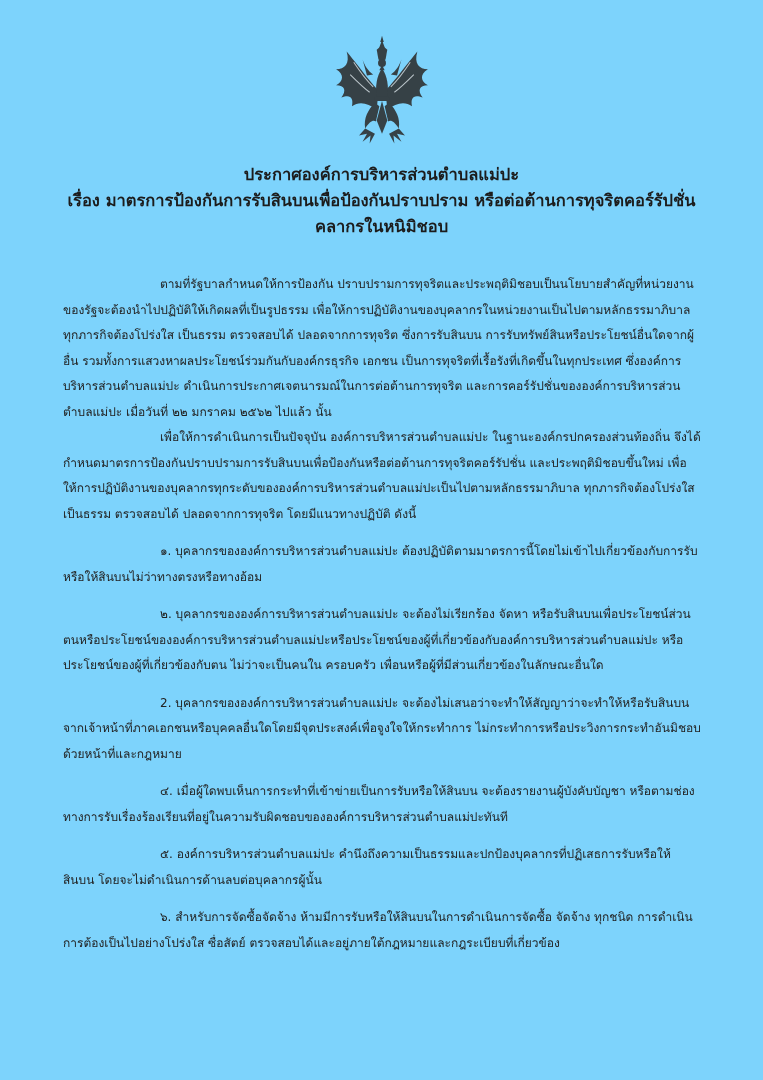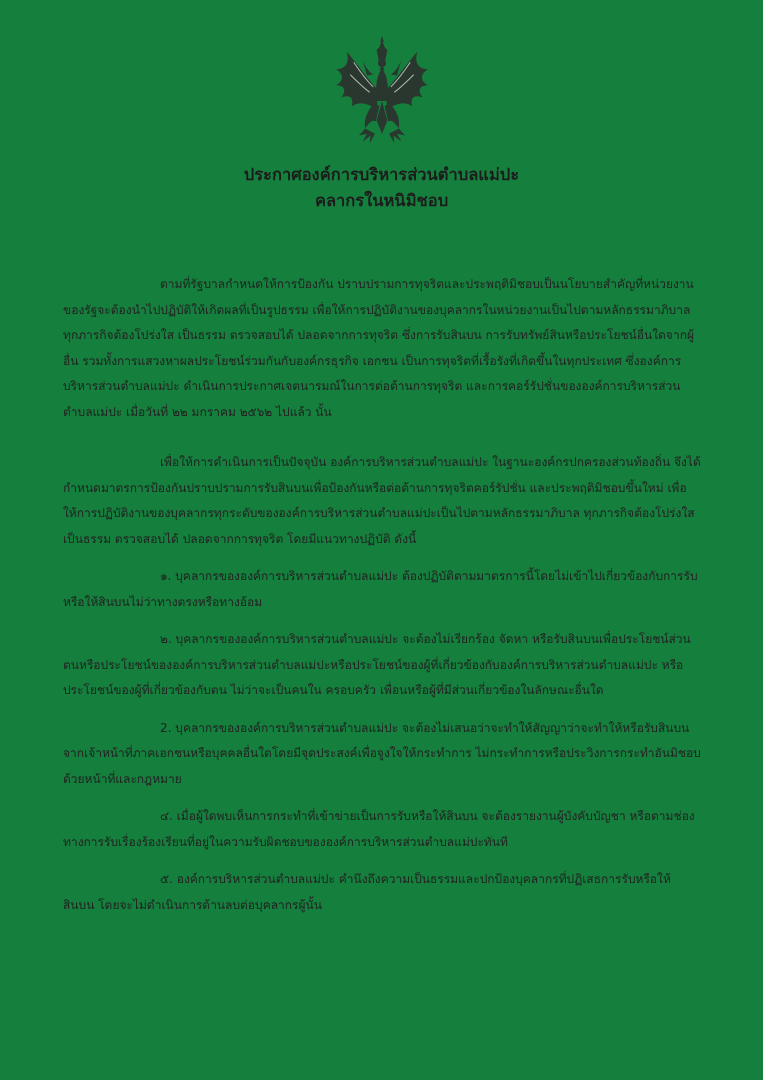--- a/index.html
+++ b/index.html
@@ -6,21 +6,21 @@
   html, body { background: #ffffff; }
   body {
     font-family: "DejaVu Sans", "Liberation Sans", sans-serif;
     color: #1f1f1f;
   }
   .page {
     position: relative;
     width: 763px;
     height: 1080px;
     margin: 0 auto;
-    background: #15803d;
+    background: #7dd3fc;
     overflow: hidden;
   }
   .emblem {
     position: absolute;
     top: 32px;
     left: 50%;
     transform: translateX(-50%);
     width: 106px;
     height: 124px;
     opacity: 0.88;
@@ -44,21 +44,20 @@
     width: 639px;
     font-size: 12px;
     line-height: 25.5px;
     color: #222222;
     text-align: left;
   }
   .para {
     text-indent: 97px;
   }
   .para.gap-before {
-    margin-top: 25px;
   }
   .items .para { margin-top: 12px; }
 </style>
 </head>
 <body>
 
 <div class="page">
 
   <div class="emblem">
     <svg viewBox="0 0 120 132" xmlns="http://www.w3.org/2000/svg">
@@ -84,28 +83,30 @@
         <path d="M50 58 C42 50 36 42 28 30"></path>
         <path d="M70 58 C78 50 84 42 92 30"></path>
         <path d="M46 64 C38 58 32 52 24 44"></path>
         <path d="M74 64 C82 58 88 52 96 44"></path>
       </g>
     </svg>
   </div>
 
   <div class="title-block">
     <div>ประกาศองค์การบริหารส่วนตำบลแม่ปะ</div>
+    <div>เรื่อง มาตรการป้องกันการรับสินบนเพื่อป้องกันปราบปราม หรือต่อต้านการทุจริตคอร์รัปชั่น</div>
     <div>คลากรในหนิมิชอบ</div>
   </div>
 
   <div class="doc-body">
     <p class="para">ตามที่รัฐบาลกำหนดให้การป้องกัน ปราบปรามการทุจริตและประพฤติมิชอบเป็นนโยบายสำคัญที่หน่วยงานของรัฐจะต้องนำไปปฏิบัติให้เกิดผลที่เป็นรูปธรรม เพื่อให้การปฏิบัติงานของบุคลากรในหน่วยงานเป็นไปตามหลักธรรมาภิบาล ทุกภารกิจต้องโปร่งใส เป็นธรรม ตรวจสอบได้ ปลอดจากการทุจริต ซึ่งการรับสินบน การรับทรัพย์สินหรือประโยชน์อื่นใดจากผู้อื่น รวมทั้งการแสวงหาผลประโยชน์ร่วมกันกับองค์กรธุรกิจ เอกชน เป็นการทุจริตที่เรื้อรังที่เกิดขึ้นในทุกประเทศ ซึ่งองค์การบริหารส่วนตำบลแม่ปะ ดำเนินการประกาศเจตนารมณ์ในการต่อต้านการทุจริต และการคอร์รัปชั่นขององค์การบริหารส่วนตำบลแม่ปะ เมื่อวันที่ ๒๒ มกราคม ๒๕๖๒ ไปแล้ว นั้น</p>
     <p class="para gap-before">เพื่อให้การดำเนินการเป็นปัจจุบัน องค์การบริหารส่วนตำบลแม่ปะ ในฐานะองค์กรปกครองส่วนท้องถิ่น จึงได้กำหนดมาตรการป้องกันปราบปรามการรับสินบนเพื่อป้องกันหรือต่อต้านการทุจริตคอร์รัปชั่น และประพฤติมิชอบขึ้นใหม่ เพื่อให้การปฏิบัติงานของบุคลากรทุกระดับขององค์การบริหารส่วนตำบลแม่ปะเป็นไปตามหลักธรรมาภิบาล ทุกภารกิจต้องโปร่งใส เป็นธรรม ตรวจสอบได้ ปลอดจากการทุจริต โดยมีแนวทางปฏิบัติ ดังนี้</p>
     <div class="items">
       <p class="para">๑. บุคลากรขององค์การบริหารส่วนตำบลแม่ปะ ต้องปฏิบัติตามมาตรการนี้โดยไม่เข้าไปเกี่ยวข้องกับการรับหรือให้สินบนไม่ว่าทางตรงหรือทางอ้อม</p>
       <p class="para">๒. บุคลากรขององค์การบริหารส่วนตำบลแม่ปะ จะต้องไม่เรียกร้อง จัดหา หรือรับสินบนเพื่อประโยชน์ส่วนตนหรือประโยชน์ขององค์การบริหารส่วนตำบลแม่ปะหรือประโยชน์ของผู้ที่เกี่ยวข้องกับองค์การบริหารส่วนตำบลแม่ปะ หรือประโยชน์ของผู้ที่เกี่ยวข้องกับตน ไม่ว่าจะเป็นคนใน ครอบครัว เพื่อนหรือผู้ที่มีส่วนเกี่ยวข้องในลักษณะอื่นใด</p>
       <p class="para">2. บุคลากรขององค์การบริหารส่วนตำบลแม่ปะ จะต้องไม่เสนอว่าจะทำให้สัญญาว่าจะทำให้หรือรับสินบนจากเจ้าหน้าที่ภาคเอกชนหรือบุคคลอื่นใดโดยมีจุดประสงค์เพื่อจูงใจให้กระทำการ ไม่กระทำการหรือประวิงการกระทำอันมิชอบด้วยหน้าที่และกฎหมาย</p>
       <p class="para">๔. เมื่อผู้ใดพบเห็นการกระทำที่เข้าข่ายเป็นการรับหรือให้สินบน จะต้องรายงานผู้บังคับบัญชา หรือตามช่องทางการรับเรื่องร้องเรียนที่อยู่ในความรับผิดชอบขององค์การบริหารส่วนตำบลแม่ปะทันที</p>
       <p class="para">๕. องค์การบริหารส่วนตำบลแม่ปะ คำนึงถึงความเป็นธรรมและปกป้องบุคลากรที่ปฏิเสธการรับหรือให้สินบน โดยจะไม่ดำเนินการด้านลบต่อบุคลากรผู้นั้น</p>
+      <p class="para">๖. สำหรับการจัดซื้อจัดจ้าง ห้ามมีการรับหรือให้สินบนในการดำเนินการจัดซื้อ จัดจ้าง ทุกชนิด การดำเนินการต้องเป็นไปอย่างโปร่งใส ซื่อสัตย์ ตรวจสอบได้และอยู่ภายใต้กฎหมายและกฎระเบียบที่เกี่ยวข้อง</p>
     </div>
   </div>
 
 </div>
 
 </body></html>

